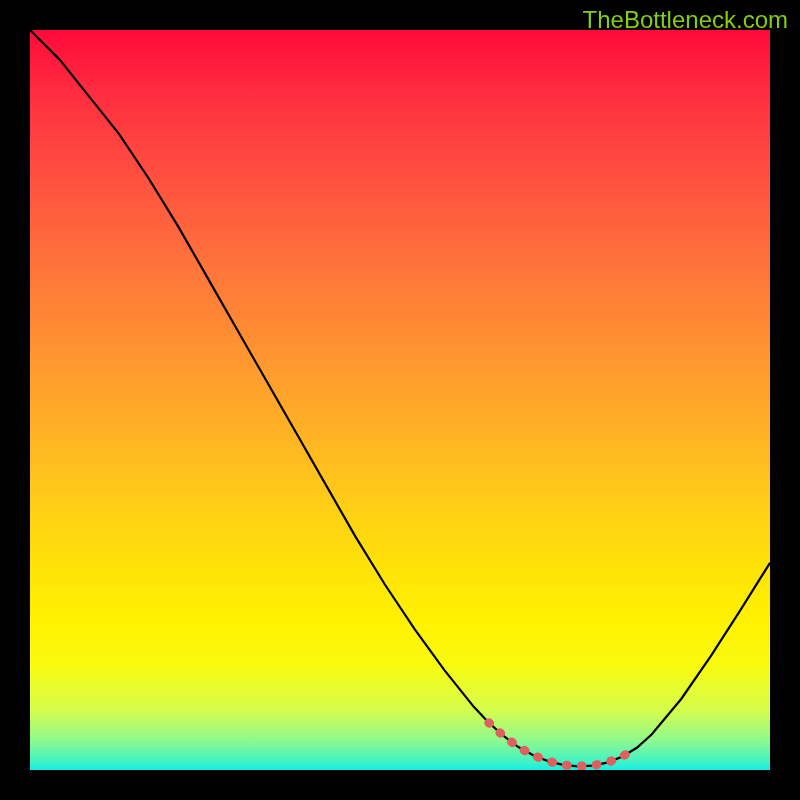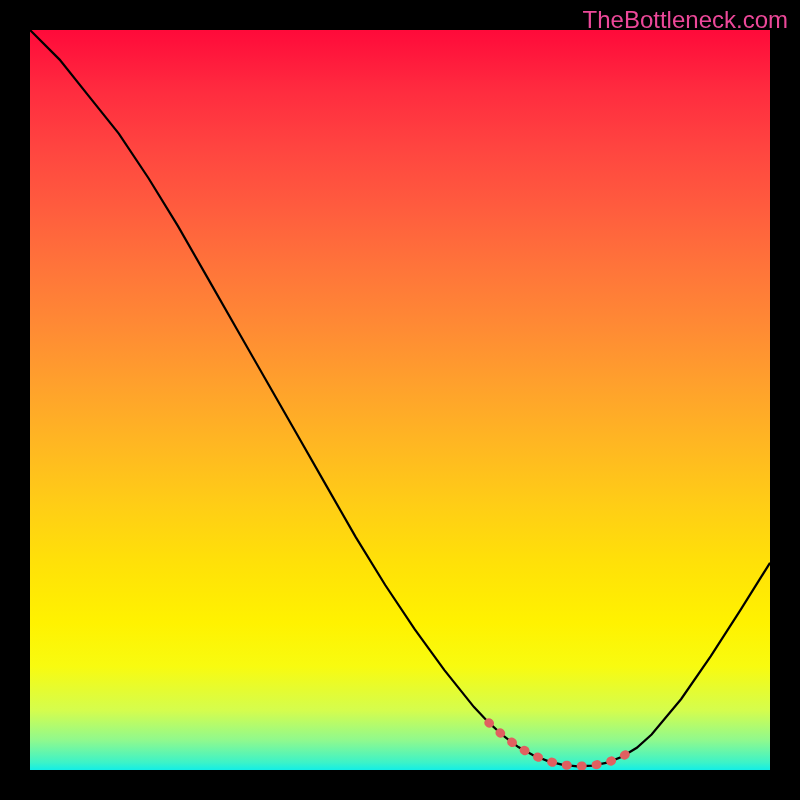--- a/index.html
+++ b/index.html
@@ -2,21 +2,21 @@
 <html><head>
 <meta charset="utf-8">
 <style>
   * { margin: 0; padding: 0; box-sizing: border-box; }
   html, body { width: 800px; height: 800px; overflow: hidden; background: #000; }
   .container { position: relative; width: 800px; height: 800px; background: #000; }
   .watermark {
     position: absolute;
     top: 6px;
     right: 12px;
-    color: #ec4899;
+    color: #84cc16;
     font-family: Arial, Helvetica, sans-serif;
     font-size: 24px;
     font-weight: 400;
     z-index: 10;
   }
   .plot-area {
     position: absolute;
     left: 30px;
     top: 30px;
     width: 740px;

